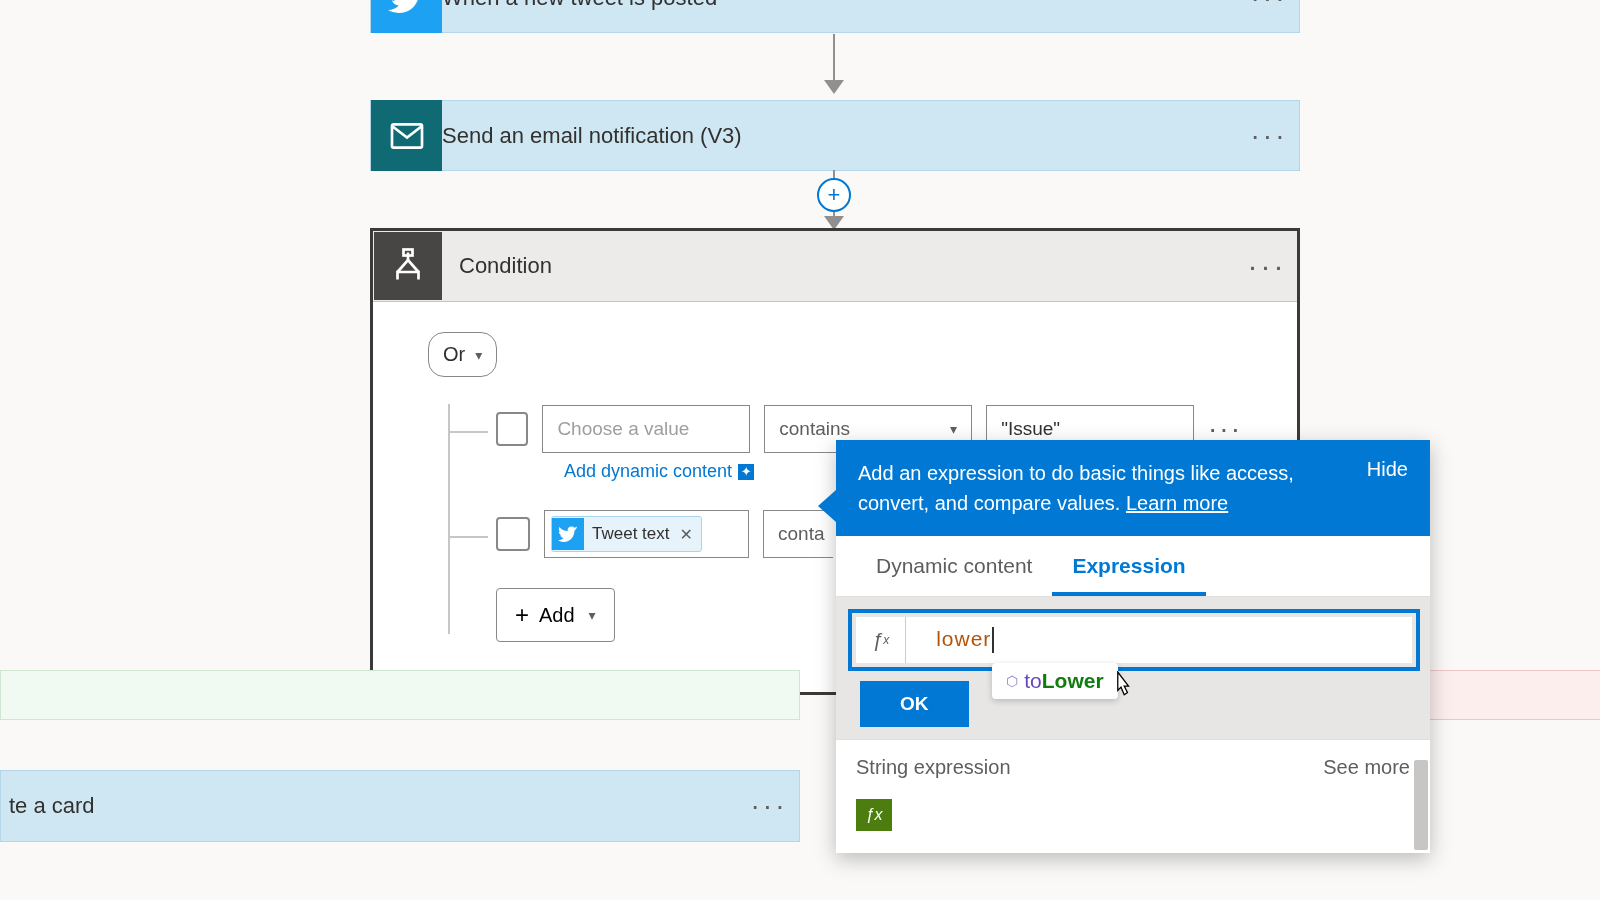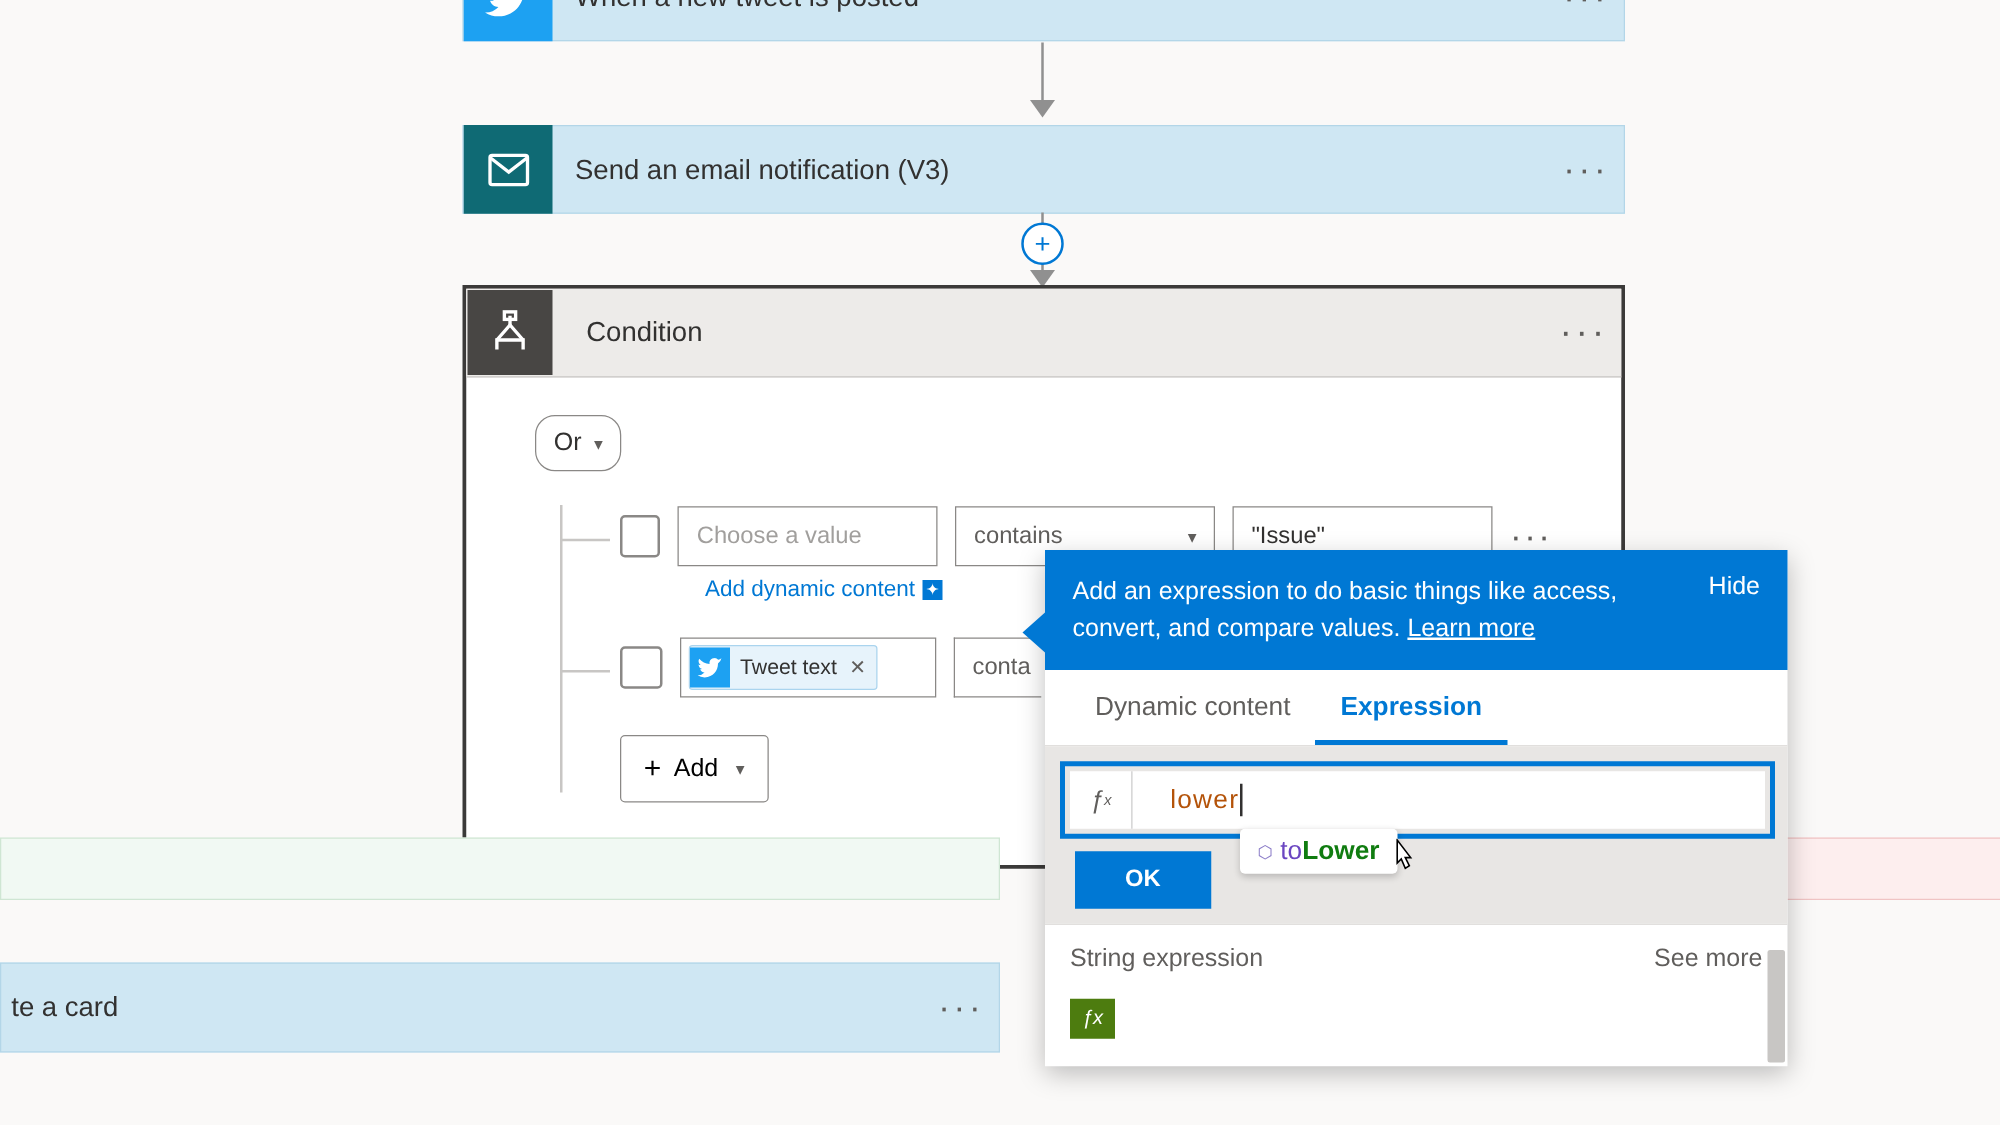--- a/index.html
+++ b/index.html
@@ -18,21 +18,21 @@
 }
 .step-twitter { left: 370px; top: -38px; background: #cfe7f3; }
 .step-email { left: 370px; top: 100px; background: #cfe7f3; }
 .step-icon {
   width: 71px; height: 71px;
   display: flex; align-items: center; justify-content: center;
   flex-shrink: 0;
 }
 .icon-twitter { background: #1da1f2; }
 .icon-email { background: #0f6a74; }
-.step-title { padding-left: 18px; font-size: 22px; color: #323130; flex: 1; }
+.step-title { font-size: 22px; color: #323130; flex: 1; }
 .step-menu { width: 60px; text-align: center; font-size: 28px; color: #605e5c; cursor: pointer; letter-spacing: 3px; }
 
 
 .connector {
   position: absolute;
   left: 833px;
   width: 2px;
   background: #909090;
 }
 .connector1 { top: 34px; height: 48px; }
@@ -67,21 +67,20 @@
   left: 370px; top: 228px;
   width: 930px;
   border: 3px solid #3b3a39;
   background: #fff;
 }
 .condition-header {
   height: 71px;
   background: #edebe9;
   display: flex; align-items: center;
   border-bottom: 1px solid #c8c6c4;
-  gap: 10px;
 }
 .cond-icon { width: 68px; height: 68px; background: #484644; display:flex; align-items:center; justify-content:center; margin:1px; }
 .cond-title { padding-left: 16px; font-size: 22px; color: #323130; flex: 1; }
 .cond-menu { width: 60px; text-align:center; font-size: 30px; color:#605e5c; cursor:pointer; letter-spacing:3px; }
 
 .cond-body { padding: 30px 55px 50px 55px; position: relative; }
 
 .or-pill {
   display: inline-flex; align-items:center;
   border: 1px solid #8a8886; border-radius: 16px;

